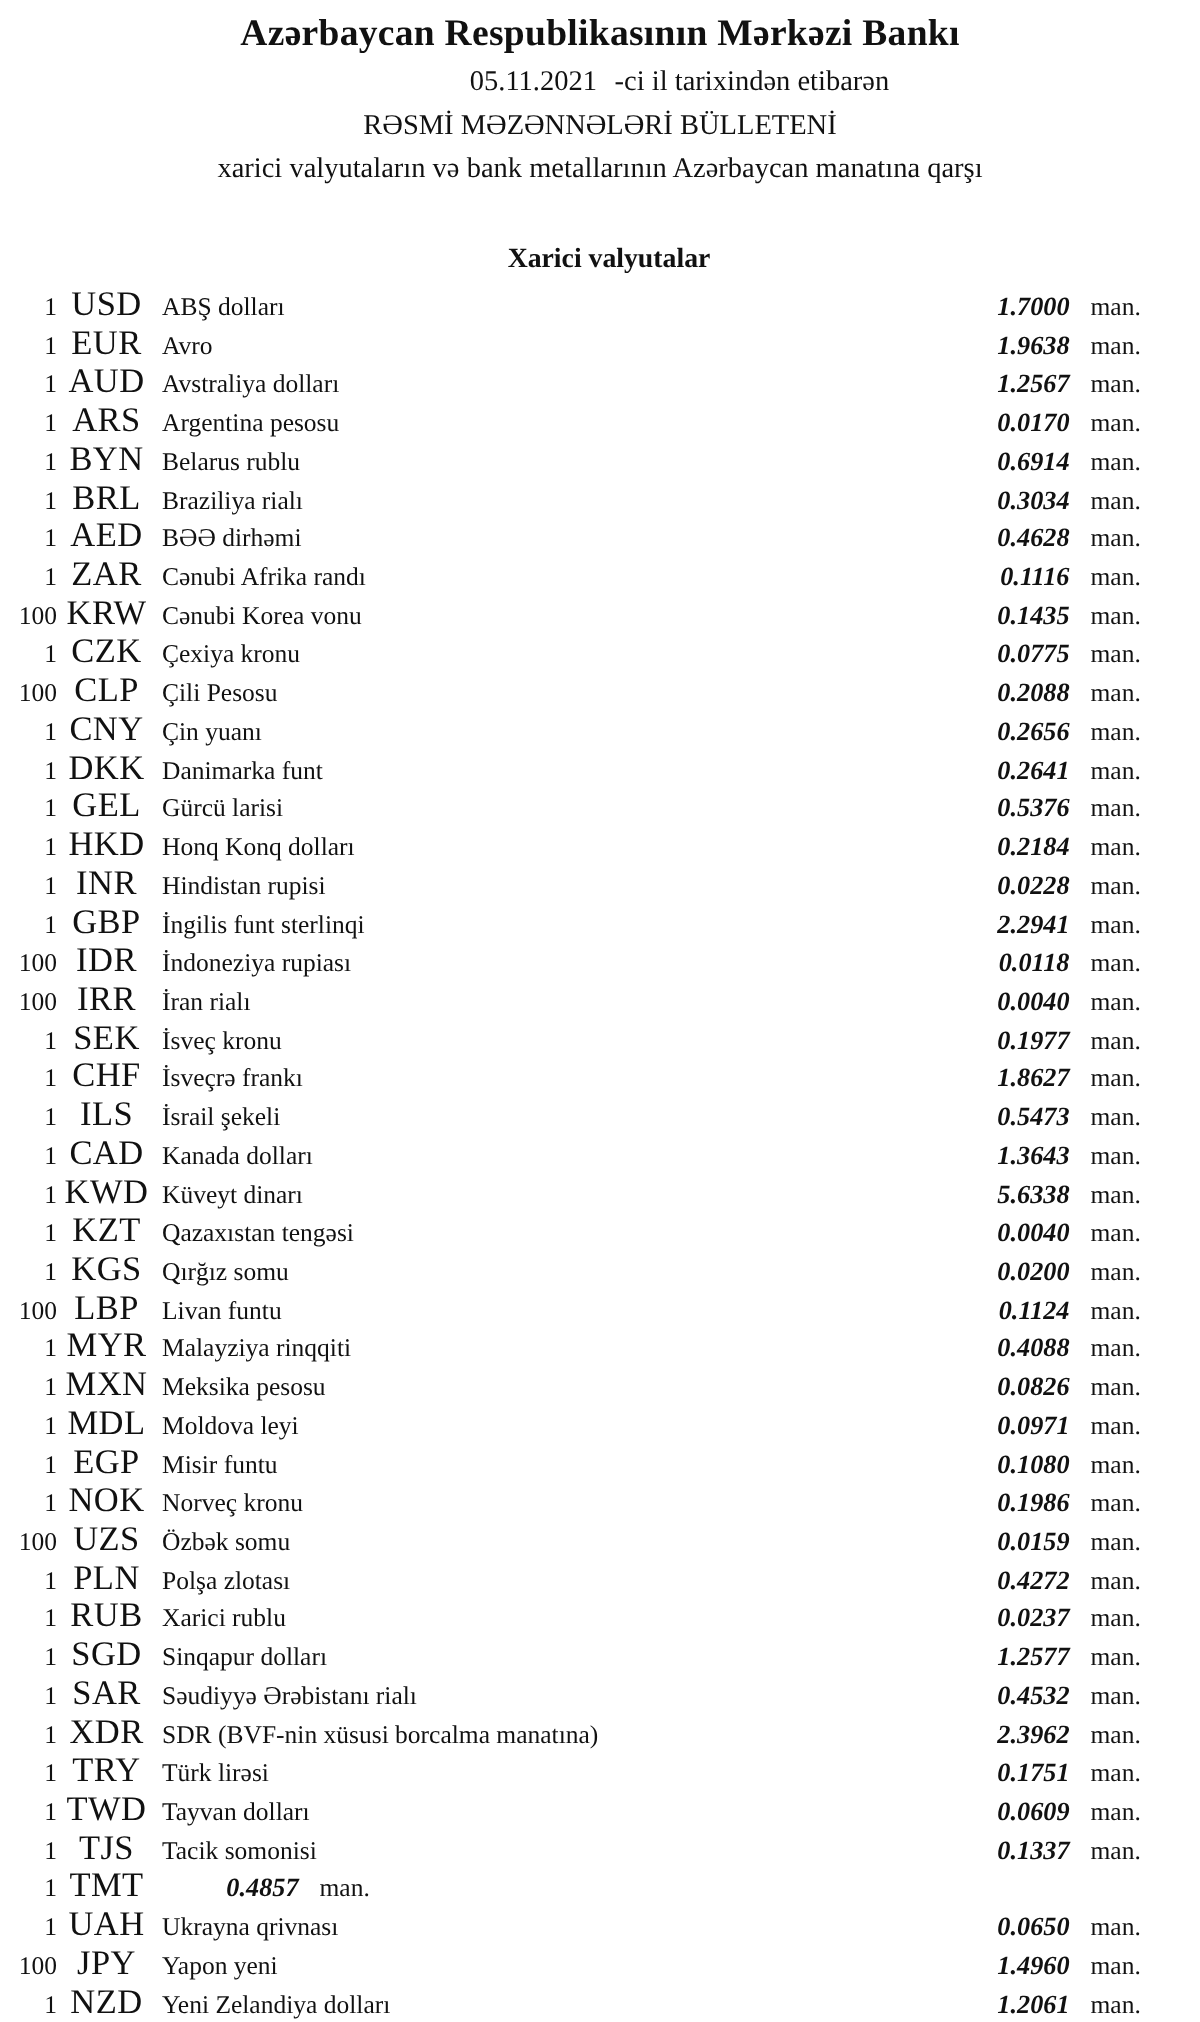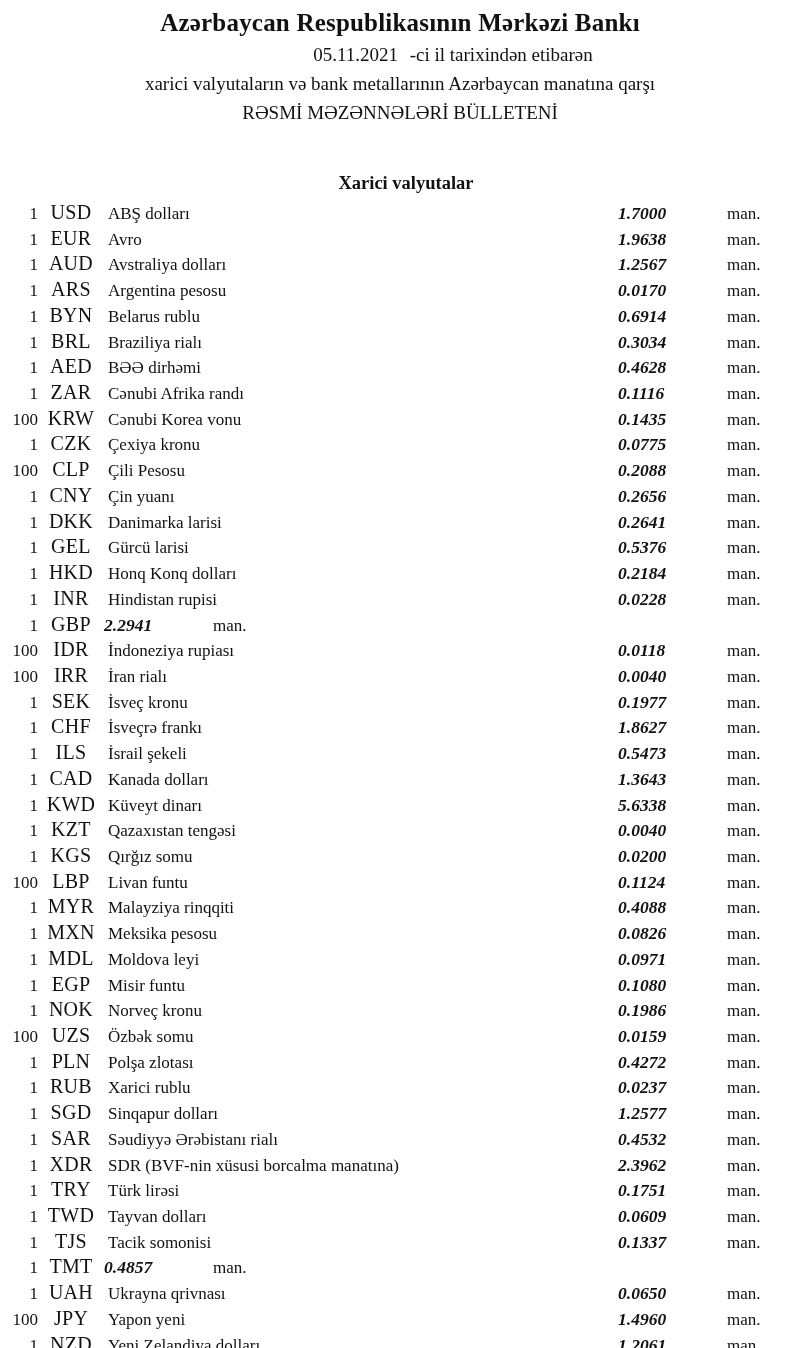--- a/index.html
+++ b/index.html
@@ -17,54 +17,54 @@
     font-size: 25px; font-weight: bold; line-height: 34px;
     letter-spacing: 0.2px; white-space: nowrap;
   }
   .sub-line { font-size: 19px; font-weight: normal; line-height: 29px; white-space: nowrap; }
   .date-line { padding-left: 106px; }
   .date-val { display: inline-block; }
   .date-suffix { display: inline-block; margin-left: 7px; }
 
   .section-title {
     text-align: center; font-size: 18.5px; font-weight: bold;
-    line-height: 24px; margin-top: 44px; padding-left: 12px;
+    line-height: 24px; margin-top: 34px; padding-left: 12px;
   }
 
   .rates-table { margin-top: 5px; }
   .rate-row {
     display: flex; align-items: baseline;
     height: 25.73px; line-height: 25.73px;
     font-size: 17px; white-space: nowrap;
   }
   .cell-qty  { width: 38px;  text-align: right; flex: 0 0 auto; }
-  .cell-code { width: 66px;  text-align: center; font-size: 20px; flex: 0 0 auto; letter-spacing: 0.3px; }
+  .cell-code { width: 66px;  text-align: center; font-size: 23px; flex: 0 0 auto; letter-spacing: 0.3px; }
   .cell-name { flex: 1 1 auto; padding-left: 4px; overflow: hidden; }
   .cell-rate {
-    width: 95px; flex: 0 0 auto;
+    width: 95px; text-align: right; flex: 0 0 auto;
     font-weight: bold; font-style: italic; font-size: 17.5px; font-family: Liberation Serif, serif;
   }
   .cell-unit { width: 87px; padding-left: 14px; flex: 0 0 auto; }
 </style>
 </head>
 <body>
 
 <div class="page">
 
   <div class="doc-header">
     <div class="bank-title">Azərbaycan Respublikasının Mərkəzi Bankı</div>
 
     <div class="sub-line date-line">
       <span class="date-val">05.11.2021</span>
       <span class="date-suffix">-ci il tarixindən etibarən</span>
     </div>
 
+    <div class="sub-line">RƏSMİ MƏZƏNNƏLƏRİ BÜLLETENİ</div>
+
     <div class="sub-line">xarici valyutaların və bank metallarının Azərbaycan manatına qarşı</div>
-
-    <div class="sub-line">RƏSMİ MƏZƏNNƏLƏRİ BÜLLETENİ</div>
   </div>
 
   <div class="section-title">Xarici valyutalar</div>
 
   <div class="rates-table" id="rates-table">
       <div class="rate-row">
         <span class="cell-qty">1</span>
         <span class="cell-code">USD</span>
         <span class="cell-name">ABŞ dolları</span>
         <span class="cell-rate">1.7000</span>
@@ -143,21 +143,21 @@
       <div class="rate-row">
         <span class="cell-qty">1</span>
         <span class="cell-code">CNY</span>
         <span class="cell-name">Çin yuanı</span>
         <span class="cell-rate">0.2656</span>
         <span class="cell-unit">man.</span>
       </div>
       <div class="rate-row">
         <span class="cell-qty">1</span>
         <span class="cell-code">DKK</span>
-        <span class="cell-name">Danimarka larisi</span>
+        <span class="cell-name">Danimarka funt</span>
         <span class="cell-rate">0.2641</span>
         <span class="cell-unit">man.</span>
       </div>
       <div class="rate-row">
         <span class="cell-qty">1</span>
         <span class="cell-code">GEL</span>
         <span class="cell-name">Gürcü larisi</span>
         <span class="cell-rate">0.5376</span>
         <span class="cell-unit">man.</span>
       </div>
@@ -171,20 +171,21 @@
       <div class="rate-row">
         <span class="cell-qty">1</span>
         <span class="cell-code">INR</span>
         <span class="cell-name">Hindistan rupisi</span>
         <span class="cell-rate">0.0228</span>
         <span class="cell-unit">man.</span>
       </div>
       <div class="rate-row">
         <span class="cell-qty">1</span>
         <span class="cell-code">GBP</span>
+        <span class="cell-name">İngilis funt sterlinqi</span>
         <span class="cell-rate">2.2941</span>
         <span class="cell-unit">man.</span>
       </div>
       <div class="rate-row">
         <span class="cell-qty">100</span>
         <span class="cell-code">IDR</span>
         <span class="cell-name">İndoneziya rupiası</span>
         <span class="cell-rate">0.0118</span>
         <span class="cell-unit">man.</span>
       </div>

